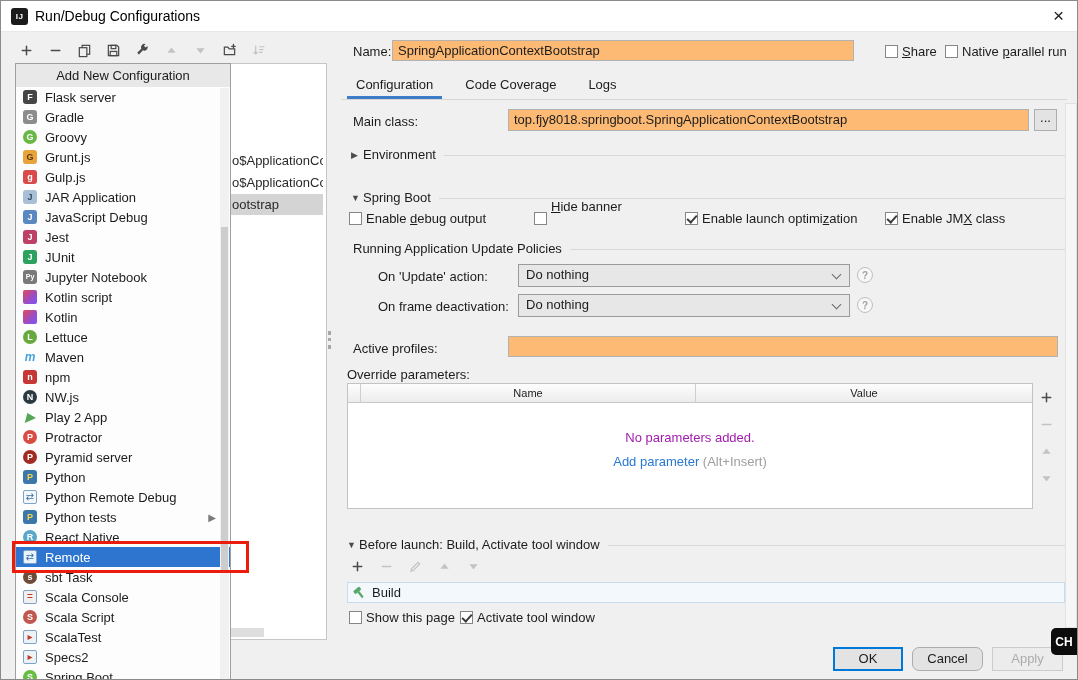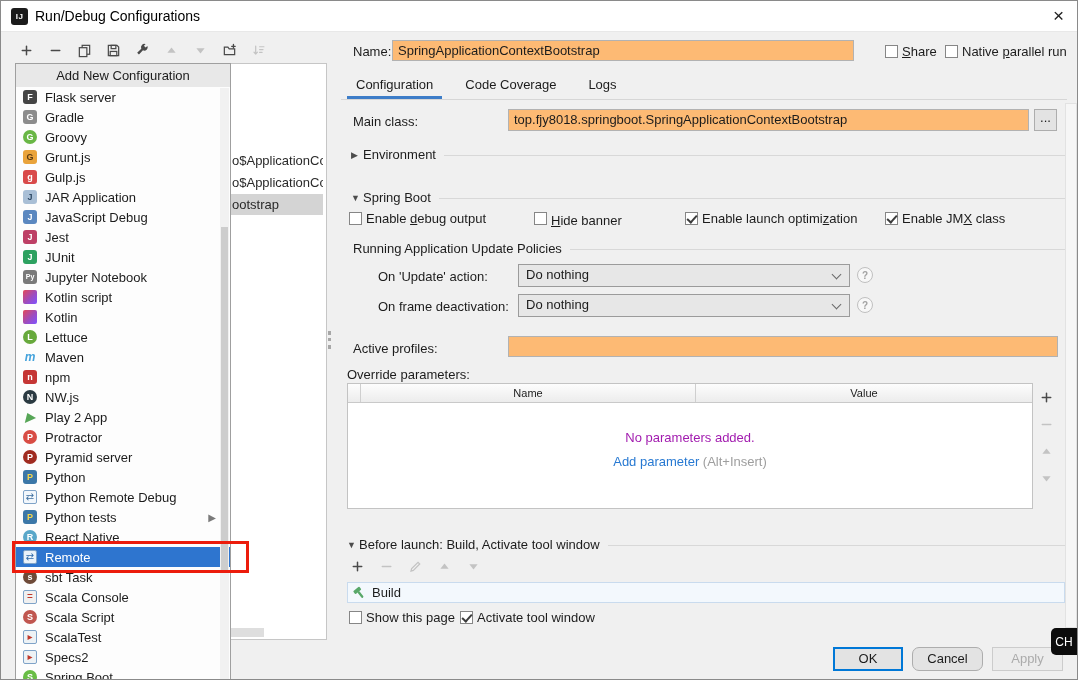--- a/index.html
+++ b/index.html
@@ -78,21 +78,21 @@
   .redbox { position:absolute; left:11px; top:540px; width:237px; height:32px; border:3px solid #ec1c0c; z-index:6; }
 
   
   .buildrow { position:absolute; left:346px; top:581px; width:718px; height:21px; background:#f3f8fd; border:1px solid #c9dbee; display:flex; align-items:center; padding-left:4px; gap:6px; }
   .mini-toolbar { position:absolute; left:348px; top:557px; display:flex; gap:13px; align-items:center; }
 
   
   .btn { position:absolute; height:24px; background:#e3e3e3; border:1px solid #adadad; font-size:13px; font-family:"Liberation Sans",sans-serif; text-align:center; line-height:21px; }
   .btn.default { border:2px solid #0078d7; line-height:19px; }
   .btn.disabled { color:#ababab; background:#ececec; border-color:#cccccc; }
-  .ime { position:absolute; right:0; top:627px; width:26px; height:27px; background:#0c0c0c; color:#fff; border-radius:5px 0 0 5px; font-size:12px; font-weight:normal; display:flex; align-items:center; justify-content:center; z-index:7; }
+  .ime { position:absolute; right:0; top:627px; width:26px; height:27px; background:#0c0c0c; color:#fff; border-radius:5px 0 0 5px; font-size:12px; font-weight:bold; display:flex; align-items:center; justify-content:center; z-index:7; }
 </style>
 </head>
 <body>
 
 <div class="window">
 
   <div class="titlebar">
     <div class="logo">IJ</div>
     <div class="title">Run/Debug Configurations</div>
     <div class="close-x">×</div>
@@ -186,21 +186,21 @@
 
   <div class="sect" style="left:350px;top:189px;width:716px;">
     <span class="arrow">▼</span>
     <span class="stext">Spring Boot</span>
       <span class="sline"></span>
   </div>
 
   <div class="cb" style="left:348px;top:211px;"></div>
   <div class="lbl" style="left:365px;top:210px;"><span>Enable </span><span class="u">d</span><span>ebug output</span></div>
   <div class="cb" style="left:533px;top:211px;"></div>
-  <div class="lbl" style="left:550px;top:212px;"><span></span><span class="u">H</span><span>ide banner</span></div>
+  <div class="lbl" style="left:550px;top:198px;"><span></span><span class="u">H</span><span>ide banner</span></div>
   <div class="cb checked" style="left:684px;top:211px;"></div>
   <div class="lbl" style="left:701px;top:210px;"><span>Enable launch optimi</span><span class="u">z</span><span>ation</span></div>
   <div class="cb checked" style="left:884px;top:211px;"></div>
   <div class="lbl" style="left:901px;top:210px;"><span>Enable JM</span><span class="u">X</span><span> class</span></div>
 
   <div class="sect" style="left:352px;top:240px;width:712px;">
     <span class="stext">Running Application Update Policies</span>
       <span class="sline"></span>
   </div>
 

